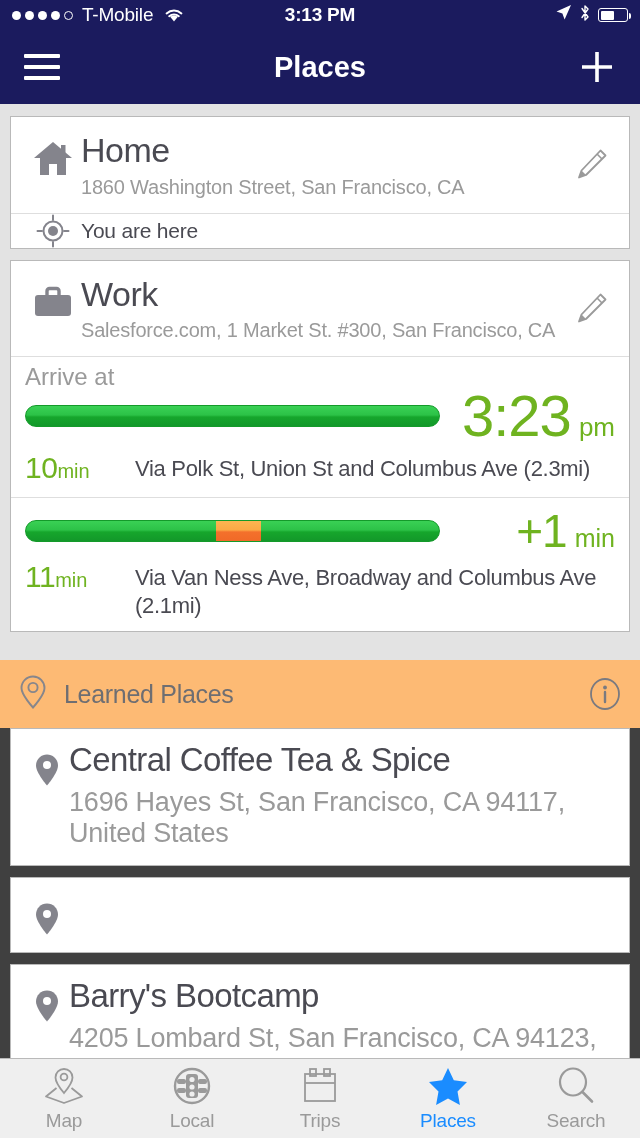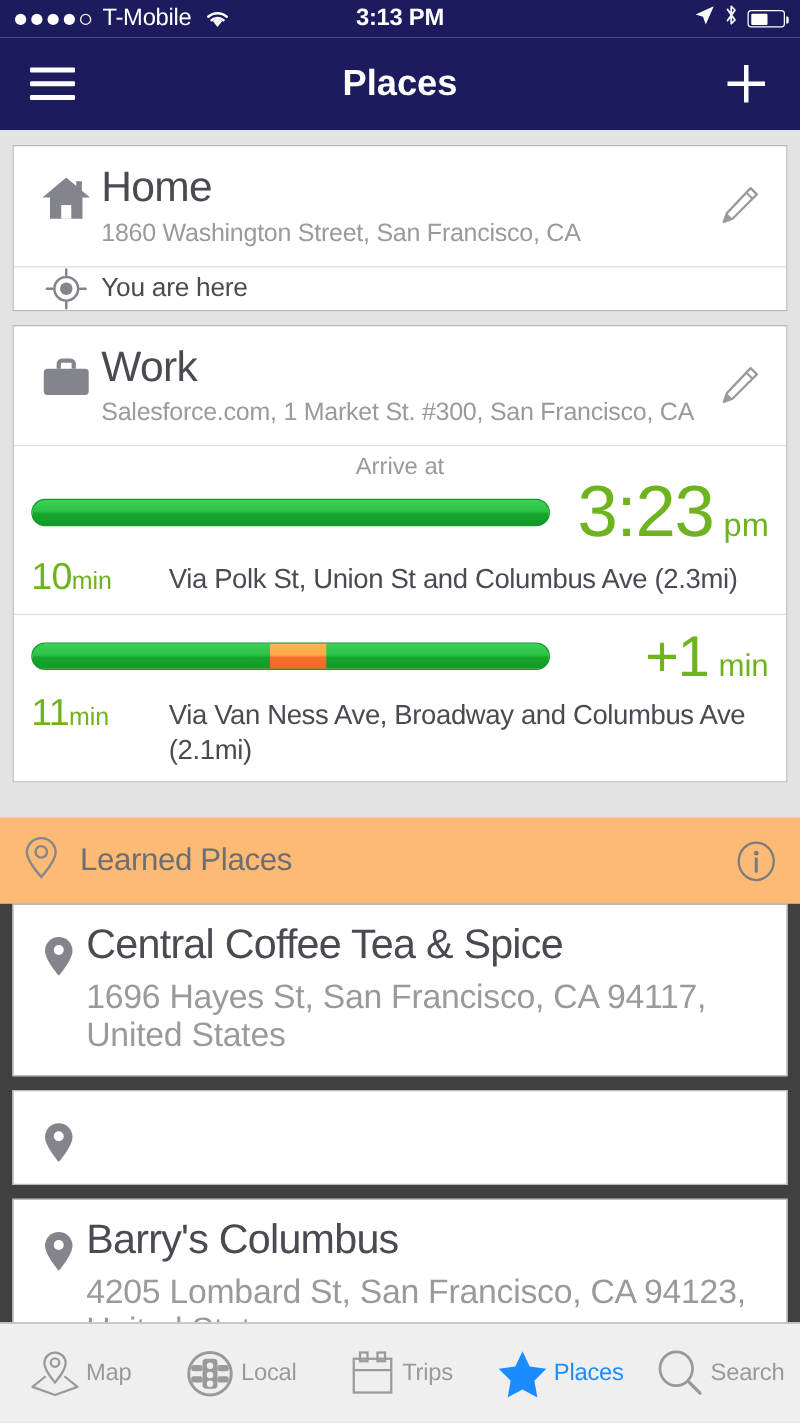--- a/index.html
+++ b/index.html
@@ -71,21 +71,21 @@
   .edit-btn { width:46px; flex:none; display:flex; justify-content:center; align-items:center;
               padding-top:14px; cursor:pointer; }
 
   .sub-row { border-top:1px solid #dedede; display:flex; align-items:center; padding:0 14px; }
   .sub-icon { width:56px; flex:none; display:flex; justify-content:center; }
   .sub-label { font-size:21px; color:#4a4a52; letter-spacing:-0.2px; }
 
   
   .route { border-top:1px solid #dedede; padding:10px 14px 12px 14px; }
   .route.firstroute { border-top:1px solid #dedede; padding-top:6px; }
-  .arrive-label { text-align:center; font-size:19px; color:#9a9a9a; margin-bottom:-4px; }
+  .arrive-label { text-align:left; font-size:24px; color:#9a9a9a; margin-bottom:-4px; }
   .route-top { display:flex; align-items:center; }
   .bar {
     flex:none; height:22px; border-radius:11px;
     border:1.5px solid #149a2a; overflow:hidden; display:flex;
     background:linear-gradient(180deg,#3ad155 0%,#2cc247 45%,#16a62c 55%,#12982a 100%);
   }
   .bar-seg {
     background:linear-gradient(180deg,#fcb552 0%,#fba945 45%,#f4702c 55%,#f06a27 100%);
   }
   .route-right { flex:1; display:flex; align-items:baseline; justify-content:flex-end;
@@ -115,21 +115,21 @@
   .lp-icon { width:44px; flex:none; display:flex; justify-content:center; padding-top:10px; }
   .lp-text { flex:1; min-width:0; }
   .lp-name { font-size:33px; color:#4a4a52; line-height:1.05; letter-spacing:-0.6px; }
   .lp-addr { font-size:27px; color:#9a9a9a; margin-top:9px; letter-spacing:-0.2px; }
 
   
   .tabbar {
     height:80px; background:#efefef; border-top:1px solid #b9b9b9;
     display:flex; flex:none;
   }
-  .tab { flex:1; display:flex; align-items:center;
+  .tab { flex:1; display:flex; flex-direction:column; align-items:center;
          justify-content:center; gap:4px; cursor:pointer; }
   .tab-label { font-size:19px; color:#9a9a9a; letter-spacing:-0.2px; }
   .tab.active .tab-label { color:#1a8cff; }
   .tab-ico { height:40px; display:flex; align-items:center; justify-content:center; }
 </style>
 </head>
 <body>
 
 <div class="phone">
 
@@ -320,21 +320,21 @@
       </div>
 
       <div class="lp-card">
         <div class="lp-icon">
           <svg width="26" height="34" viewBox="0 0 26 34">
             <path d="M13 1.5 C6.9 1.5 2 6.4 2 12.5 C2 20 13 32.5 13 32.5 C13 32.5 24 20 24 12.5 C24 6.4 19.1 1.5 13 1.5 Z" fill="#84848c"></path>
             <circle cx="13" cy="12" r="4" fill="#ffffff"></circle>
           </svg>
         </div>
         <div class="lp-text">
-          <div class="lp-name">Barry's Columbus</div>
+          <div class="lp-name">Barry's Bootcamp</div>
           <div class="lp-addr">4205 Lombard St, San Francisco, CA 94123, United States</div>
         </div>
       </div>
 
     </div>
   </div>
 
   <div class="tabbar">
 
     <div class="tab">

